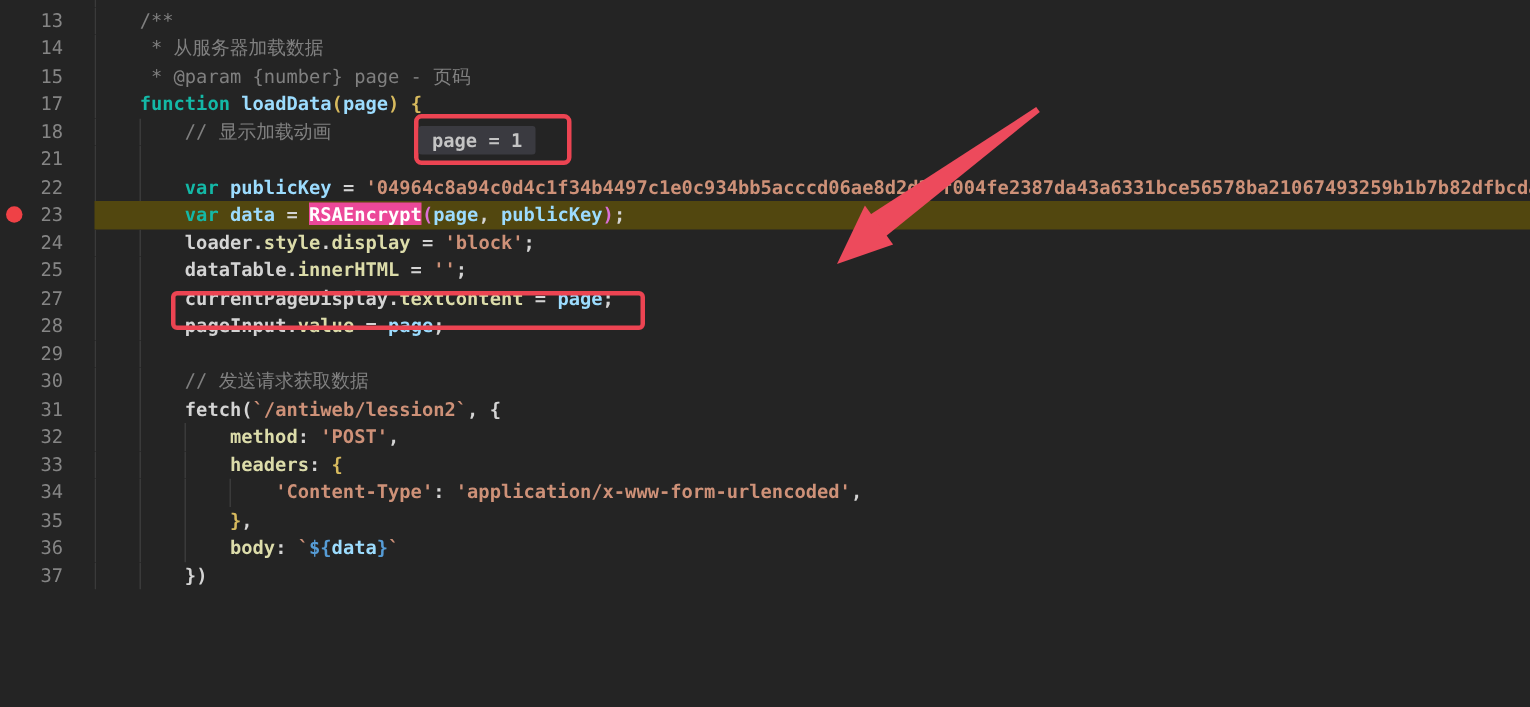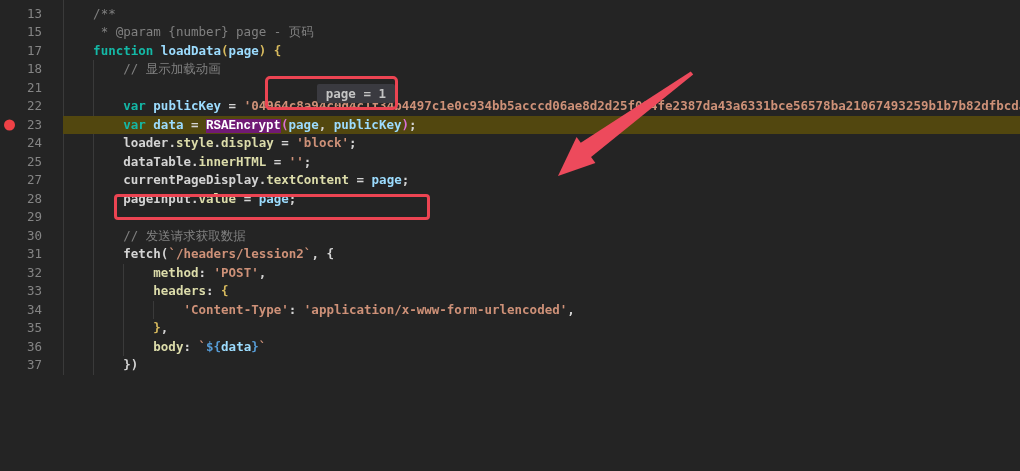--- a/index.html
+++ b/index.html
@@ -20,48 +20,49 @@
   
   .t-pl{color:#D4D4D4;}
   .t-kw{color:#14b8a6;}
   .t-var{color:#9CDCFE;}
   .t-prop{color:#DCDCAA;}
   .t-str{color:#CE9178;}
   .t-com{color:#808080;font-weight:500;}
   .t-gold{color:#D7BA5E;}
   .t-orc{color:#DA70D6;}
   .t-tpl{color:#569CD6;}
-  .t-hl{color:#FFFFFF;background:#701a75;font-family:Liberation Mono, monospace;}
+  .t-hl{color:#FFFFFF;background:#ec4899;}
   
   .anno{position:absolute;z-index:6;pointer-events:none;}
-  #hint-red-box{left:265px;top:76px;width:99px;height:28px;border:3px solid #EC4452;border-radius:5px;display:flex;align-items:center;justify-content:flex-end;padding-left:28px;}
+  #hint-red-box{left:276px;top:76px;width:99px;height:28px;border:3px solid #EC4452;border-radius:5px;display:flex;align-items:center;justify-content:flex-start;}
   #hint-chip{background:#3A3A40;color:#C4C4C4;padding:2px 9px;border-radius:2px;font-size:12.5px;white-space:pre;}
   #code-red-box{left:114px;top:194px;width:310px;height:20px;border:3px solid #EC4452;border-radius:4px;}
   #arrow-svg{left:0;top:0;width:1020px;height:471px;}
 </style>
 </head>
 <body>
 
 <div id="editor">
   <div id="lines">
       <div class="line"><span class="ln">12</span><span class="code"><span class="guide" style="left: calc(0ch);"></span></span></div>
       <div class="line"><span class="ln">13</span><span class="code"><span class="guide" style="left: calc(0ch);"></span><span class="t-com">    /**</span></span></div>
+      <div class="line"><span class="ln">14</span><span class="code"><span class="guide" style="left: calc(0ch);"></span><span class="t-com">     * 从服务器加载数据</span></span></div>
       <div class="line"><span class="ln">15</span><span class="code"><span class="guide" style="left: calc(0ch);"></span><span class="t-com">     * @param {number} page - 页码</span></span></div>
       <div class="line"><span class="ln">17</span><span class="code"><span class="guide" style="left: calc(0ch);"></span><span class="t-pl">    </span><span class="t-kw">function</span><span class="t-pl"> </span><span class="t-var">loadData</span><span class="t-gold">(</span><span class="t-var">page</span><span class="t-gold">)</span><span class="t-pl"> </span><span class="t-gold">{</span></span></div>
       <div class="line"><span class="ln">18</span><span class="code"><span class="guide" style="left: calc(0ch);"></span><span class="guide" style="left: calc(4ch);"></span><span class="t-pl">        </span><span class="t-com">// 显示加载动画</span></span></div>
       <div class="line"><span class="ln">21</span><span class="code"><span class="guide" style="left: calc(0ch);"></span><span class="guide" style="left: calc(4ch);"></span></span></div>
       <div class="line"><span class="ln">22</span><span class="code"><span class="guide" style="left: calc(0ch);"></span><span class="guide" style="left: calc(4ch);"></span><span class="t-pl">        </span><span class="t-kw">var</span><span class="t-pl"> </span><span class="t-var">publicKey</span><span class="t-pl"> = </span><span class="t-str">'04964c8a94c0d4c1f34b4497c1e0c934bb5acccd06ae8d2d25f004fe2387da43a6331bce56578ba21067493259b1b7b82dfbcda85e</span></span></div>
       <div class="line debug"><span class="bp"></span><span class="ln">23</span><span class="code"><span class="t-pl">        </span><span class="t-kw">var</span><span class="t-pl"> </span><span class="t-var">data</span><span class="t-pl"> = </span><span class="t-hl">RSAEncrypt</span><span class="t-orc">(</span><span class="t-var">page</span><span class="t-pl">, </span><span class="t-var">publicKey</span><span class="t-orc">)</span><span class="t-pl">;</span></span></div>
       <div class="line"><span class="ln">24</span><span class="code"><span class="guide" style="left: calc(0ch);"></span><span class="guide" style="left: calc(4ch);"></span><span class="t-pl">        </span><span class="t-pl">loader</span><span class="t-pl">.</span><span class="t-prop">style</span><span class="t-pl">.</span><span class="t-prop">display</span><span class="t-pl"> = </span><span class="t-str">'block'</span><span class="t-pl">;</span></span></div>
       <div class="line"><span class="ln">25</span><span class="code"><span class="guide" style="left: calc(0ch);"></span><span class="guide" style="left: calc(4ch);"></span><span class="t-pl">        </span><span class="t-pl">dataTable</span><span class="t-pl">.</span><span class="t-prop">innerHTML</span><span class="t-pl"> = </span><span class="t-str">''</span><span class="t-pl">;</span></span></div>
       <div class="line"><span class="ln">27</span><span class="code"><span class="guide" style="left: calc(0ch);"></span><span class="guide" style="left: calc(4ch);"></span><span class="t-pl">        </span><span class="t-pl">currentPageDisplay</span><span class="t-pl">.</span><span class="t-prop">textContent</span><span class="t-pl"> = </span><span class="t-var">page</span><span class="t-pl">;</span></span></div>
       <div class="line"><span class="ln">28</span><span class="code"><span class="guide" style="left: calc(0ch);"></span><span class="guide" style="left: calc(4ch);"></span><span class="t-pl">        </span><span class="t-pl">pageInput</span><span class="t-pl">.</span><span class="t-prop">value</span><span class="t-pl"> = </span><span class="t-var">page</span><span class="t-pl">;</span></span></div>
       <div class="line"><span class="ln">29</span><span class="code"><span class="guide" style="left: calc(0ch);"></span><span class="guide" style="left: calc(4ch);"></span></span></div>
       <div class="line"><span class="ln">30</span><span class="code"><span class="guide" style="left: calc(0ch);"></span><span class="guide" style="left: calc(4ch);"></span><span class="t-pl">        </span><span class="t-com">// 发送请求获取数据</span></span></div>
-      <div class="line"><span class="ln">31</span><span class="code"><span class="guide" style="left: calc(0ch);"></span><span class="guide" style="left: calc(4ch);"></span><span class="t-pl">        </span><span class="t-pl">fetch</span><span class="t-pl">(</span><span class="t-str">`/headers/lession2`</span><span class="t-pl">, </span><span class="t-pl">{</span></span></div>
+      <div class="line"><span class="ln">31</span><span class="code"><span class="guide" style="left: calc(0ch);"></span><span class="guide" style="left: calc(4ch);"></span><span class="t-pl">        </span><span class="t-pl">fetch</span><span class="t-pl">(</span><span class="t-str">`/antiweb/lession2`</span><span class="t-pl">, </span><span class="t-pl">{</span></span></div>
       <div class="line"><span class="ln">32</span><span class="code"><span class="guide" style="left: calc(0ch);"></span><span class="guide" style="left: calc(4ch);"></span><span class="guide" style="left: calc(8ch);"></span><span class="t-pl">            </span><span class="t-prop">method</span><span class="t-pl">: </span><span class="t-str">'POST'</span><span class="t-pl">,</span></span></div>
       <div class="line"><span class="ln">33</span><span class="code"><span class="guide" style="left: calc(0ch);"></span><span class="guide" style="left: calc(4ch);"></span><span class="guide" style="left: calc(8ch);"></span><span class="t-pl">            </span><span class="t-prop">headers</span><span class="t-pl">: </span><span class="t-gold">{</span></span></div>
       <div class="line"><span class="ln">34</span><span class="code"><span class="guide" style="left: calc(0ch);"></span><span class="guide" style="left: calc(4ch);"></span><span class="guide" style="left: calc(8ch);"></span><span class="guide" style="left: calc(12ch);"></span><span class="t-pl">                </span><span class="t-str">'Content-Type'</span><span class="t-pl">: </span><span class="t-str">'application/x-www-form-urlencoded'</span><span class="t-pl">,</span></span></div>
       <div class="line"><span class="ln">35</span><span class="code"><span class="guide" style="left: calc(0ch);"></span><span class="guide" style="left: calc(4ch);"></span><span class="guide" style="left: calc(8ch);"></span><span class="t-pl">            </span><span class="t-gold">}</span><span class="t-pl">,</span></span></div>
       <div class="line"><span class="ln">36</span><span class="code"><span class="guide" style="left: calc(0ch);"></span><span class="guide" style="left: calc(4ch);"></span><span class="guide" style="left: calc(8ch);"></span><span class="t-pl">            </span><span class="t-prop">body</span><span class="t-pl">: </span><span class="t-str">`</span><span class="t-tpl">${</span><span class="t-var">data</span><span class="t-tpl">}</span><span class="t-str">`</span></span></div>
       <div class="line"><span class="ln">37</span><span class="code"><span class="guide" style="left: calc(0ch);"></span><span class="guide" style="left: calc(4ch);"></span><span class="t-pl">        </span><span class="t-pl">}</span><span class="t-pl">)</span></span></div>
     </div>
 
   <div class="anno" id="hint-red-box">
     <span id="hint-chip">page = 1</span>

